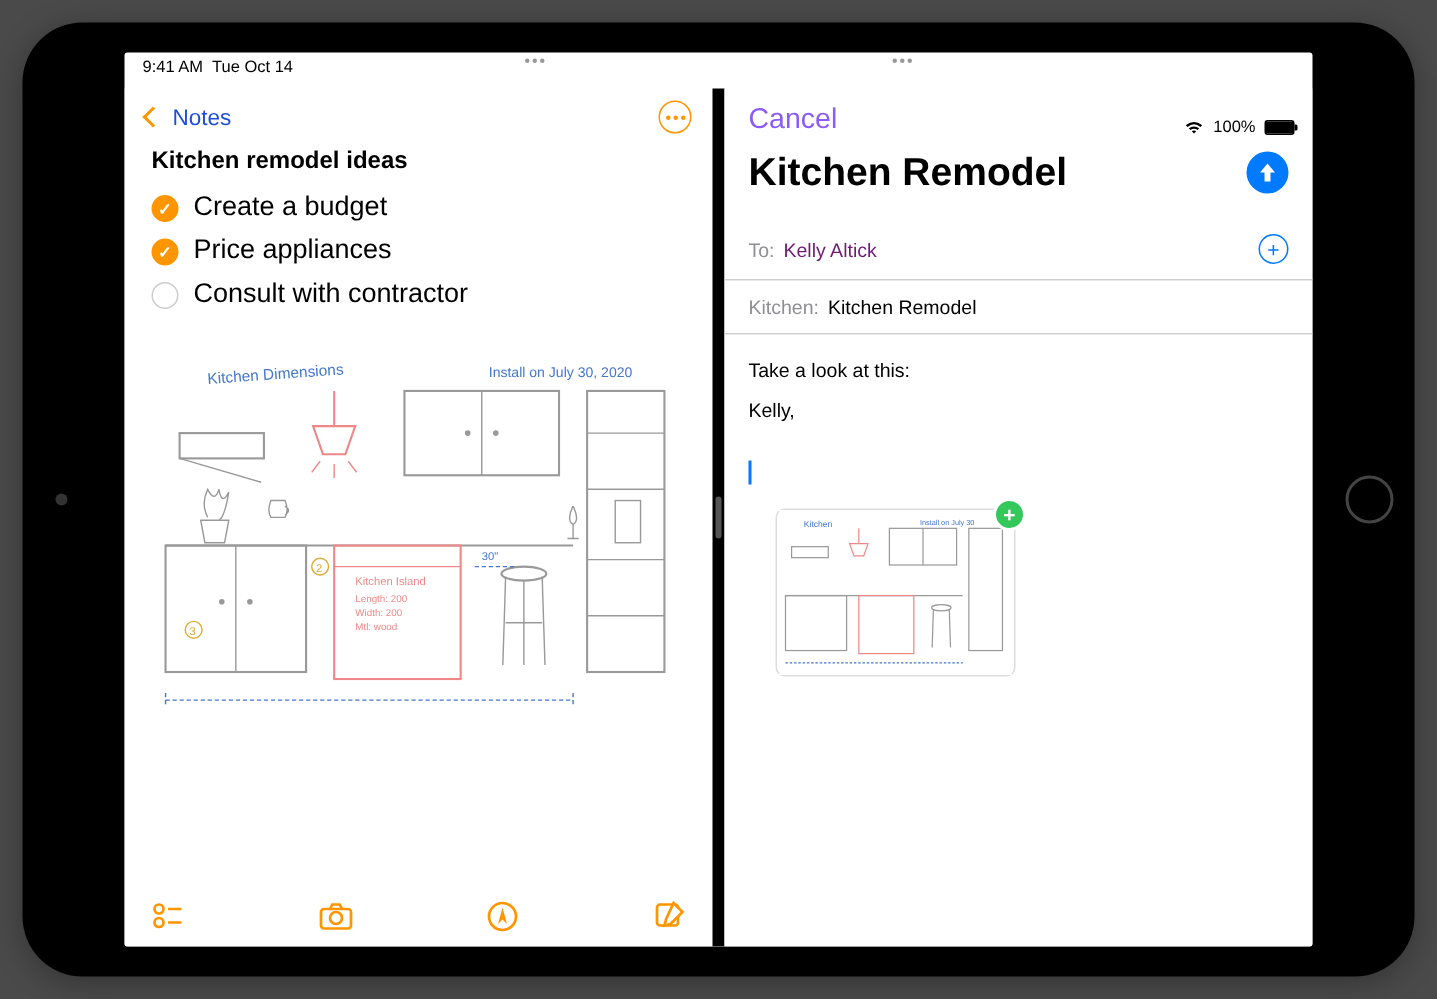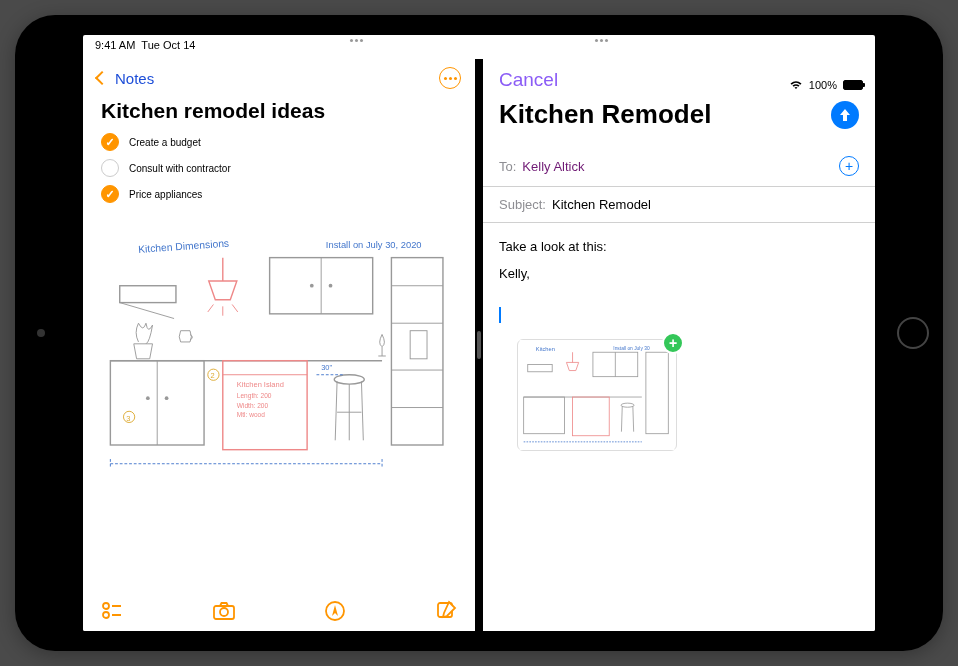--- a/index.html
+++ b/index.html
@@ -26,25 +26,25 @@
   .divider-handle { width: 4px; height: 28px; background: #555; border-radius: 2px; }
 
   
   .notes-header { display: flex; align-items: center; padding: 8px 14px; }
   .back-nav { display: flex; align-items: center; color: #1d4ed8; font-size: 15px; gap: 8px; text-align: center; }
   .chevron-left { width: 10px; height: 10px; border-left: 2px solid #ff9500; border-bottom: 2px solid #ff9500; transform: rotate(45deg); }
   .more-circle { margin-left: auto; width: 22px; height: 22px; border: 1.5px solid #ff9500; border-radius: 50%; display: flex; align-items: center; justify-content: center; gap: 2px; }
   .more-circle span { width: 3px; height: 3px; background: #ff9500; border-radius: 50%; }
   
   .notes-content { padding: 0 18px; flex: 1; overflow: hidden; }
-  .note-title { font-size: 21px; font-weight: 700; margin-top: 2px; }
+  .note-title { font-size: 16px; font-weight: 700; margin-top: 2px; }
   .note-body { font-size: 13px; line-height: 1.4; margin-top: 4px; color: #333; }
   .todo-title { font-size: 15px; font-weight: 700; margin-top: 14px; }
   .todo-list { margin-top: 6px; }
-  .todo-item { display: flex; align-items: center; gap: 10px; padding: 4px 0; font-size: 10px; }
+  .todo-item { display: flex; align-items: flex-end; gap: 10px; padding: 4px 0; font-size: 18px; }
   .checkbox { width: 18px; height: 18px; border-radius: 50%; border: 1.5px solid #ccc; display: flex; align-items: center; justify-content: center; flex-shrink: 0; }
   .checkbox.checked { background: #ff9500; border-color: #ff9500; }
   .checkbox.checked::after { content: '✓'; color: #fff; font-size: 11px; font-weight: bold; }
   
   .sketch-container { margin-top: 14px; position: relative; }
   .sketch { width: 100%; height: 270px; }
   
   .notes-toolbar { height: 40px; display: flex; align-items: center; justify-content: space-between; padding: 0 18px; }
   .toolbar-icon { color: #ff9500; }
 
@@ -125,26 +125,26 @@
           </div>
         </div>
         <div class="notes-content">
           <h1 class="note-title">Kitchen remodel ideas</h1>
           <div class="todo-list">
             <div class="todo-item">
               <span class="checkbox checked"></span>
               <span>Create a budget</span>
             </div>
             <div class="todo-item">
+              <span class="checkbox checked"></span>
+              <span>Price appliances</span>
+            </div>
+            <div class="todo-item">
               <span class="checkbox"></span>
               <span>Consult with contractor</span>
-            </div>
-            <div class="todo-item">
-              <span class="checkbox checked"></span>
-              <span>Price appliances</span>
             </div>
           </div>
           <div class="sketch-container">
             <svg class="sketch" viewBox="0 0 380 270">
 
               <rect x="0" y="0" width="380" height="270" fill="#fff"></rect>
 
               <text x="40" y="25" font-family="cursive" font-size="11" fill="#4477cc" transform="rotate(-4 40 25)">Kitchen Dimensions</text>
               <text x="240" y="20" font-family="cursive" font-size="10" fill="#4477cc">Install on July 30, 2020</text>
 
@@ -251,21 +251,21 @@
             </div>
           </div>
         </div>
         <div class="mail-fields">
           <div class="mail-field">
             <span class="field-label">To:</span>
             <span class="field-value">Kelly Altick</span>
             <div class="add-contact">+</div>
           </div>
           <div class="mail-field">
-            <span class="field-label">Subject:</span>
+            <span class="field-label">Kitchen:</span>
             <span class="field-value plain">Kitchen Remodel</span>
           </div>
         </div>
         <div class="mail-body">
           <div class="mail-line">Take a look at this:</div>
           <div class="mail-line">Kelly,</div>
           <span class="cursor"></span>
           <div class="attachment-preview">
             <div class="attach-badge"></div>
             <svg class="mini-sketch" viewBox="0 0 380 270">

